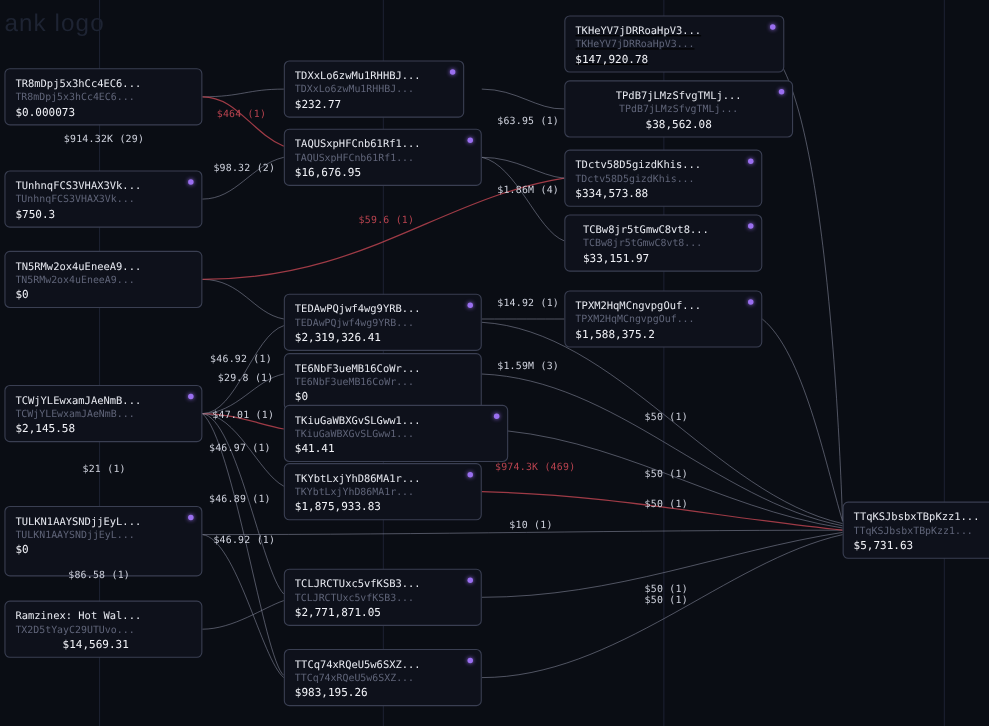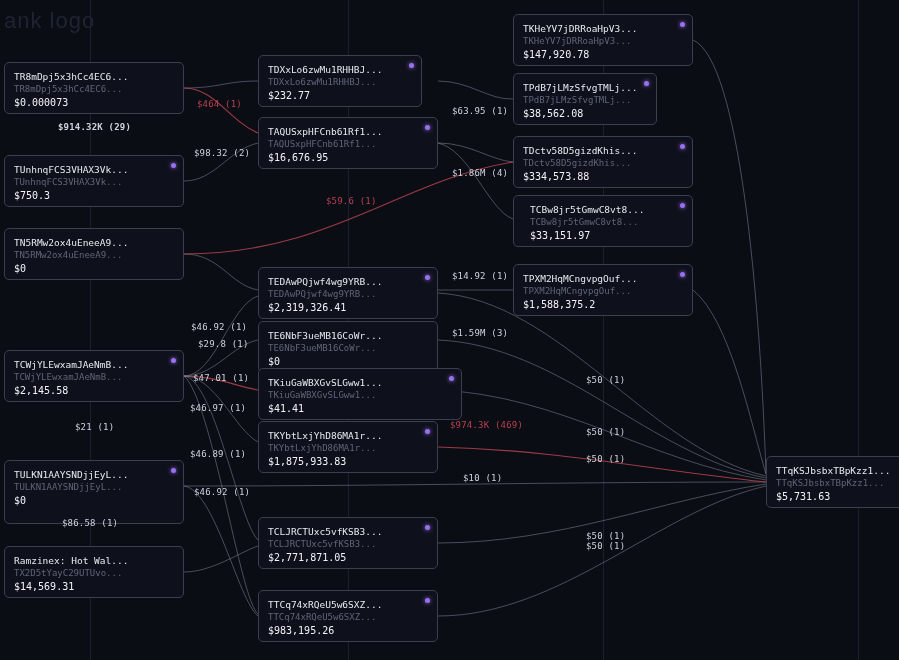--- a/index.html
+++ b/index.html
@@ -8,21 +8,21 @@
   #canvas{position:absolute;inset:0;width:899px;height:660px;}
   .grid-line{position:absolute;background:#1b2030;}
   .watermark{position:absolute;left:4px;top:8px;font-size:22px;letter-spacing:1px;
       color:#1e2433;font-weight:normal;font-family:"Liberation Sans",sans-serif;}
   svg.edges{position:absolute;left:0;top:0;width:899px;height:660px;overflow:visible;}
   .node{position:absolute;box-sizing:border-box;background:#0e111b;
       border:1px solid #3a3f52;border-radius:5px;padding:7px 9px 8px 9px;}
   .node .ttl{font-size:9.5px;color:#e7e9f0;line-height:13px;white-space:nowrap;overflow:hidden;}
   .node .sub{font-size:9px;color:#5f6478;line-height:13px;white-space:nowrap;overflow:hidden;}
   .node .amt{font-size:10px;color:#f2f3f8;line-height:14px;white-space:nowrap;overflow:hidden;}
-  .node .amt.right{text-align:left;padding-right:14px;}
+  .node .amt.right{text-align:center;padding-right:14px;}
   .dot{position:absolute;right:7px;top:7px;width:5px;height:5px;border-radius:50%;
       background:#9a6ff0;box-shadow:0 0 4px #9a6ff0;}
   .elabel{position:absolute;font-size:9px;color:#cfd2dd;white-space:nowrap;
       letter-spacing:0.2px;}
   .elabel.red{color:#b8434f;}
 </style>
 </head>
 <body>
 
 <div id="canvas">
@@ -137,27 +137,27 @@
         <div class="sub">TCLJRCTUxc5vfKSB3...</div>
         <div class="amt">$2,771,871.05</div>
         <span class="dot" style="background: rgb(154, 111, 240);"></span>
       </div>
       <div class="node" style="left: 258px; top: 590px; width: 180px; height: 52px;">
         <div class="ttl">TTCq74xRQeU5w6SXZ...</div>
         <div class="sub">TTCq74xRQeU5w6SXZ...</div>
         <div class="amt">$983,195.26</div>
         <span class="dot" style="background: rgb(154, 111, 240);"></span>
       </div>
-      <div class="node" style="left: 513px; top: 14px; width: 180px; height: 52px;">
+      <div class="node" style="left: 513px; top: 14px; width: 200px; height: 52px; text-decoration: underline;">
         <div class="ttl">TKHeYV7jDRRoaHpV3...</div>
         <div class="sub">TKHeYV7jDRRoaHpV3...</div>
         <div class="amt">$147,920.78</div>
         <span class="dot" style="background: rgb(154, 111, 240);"></span>
       </div>
-      <div class="node" style="left: 513px; top: 73px; width: 144px; height: 52px;">
+      <div class="node" style="left: 513px; top: 73px; width: 208px; height: 52px; text-align: center;">
         <div class="ttl">TPdB7jLMzSfvgTMLj...</div>
         <div class="sub">TPdB7jLMzSfvgTMLj...</div>
         <div class="amt">$38,562.08</div>
         <span class="dot" style="background: rgb(154, 111, 240);"></span>
       </div>
       <div class="node" style="left: 513px; top: 136px; width: 180px; height: 52px;">
         <div class="ttl">TDctv58D5gizdKhis...</div>
         <div class="sub">TDctv58D5gizdKhis...</div>
         <div class="amt">$334,573.88</div>
         <span class="dot" style="background: rgb(154, 111, 240);"></span>
@@ -174,21 +174,21 @@
         <div class="amt">$1,588,375.2</div>
         <span class="dot" style="background: rgb(154, 111, 240);"></span>
       </div>
       <div class="node" style="left: 766px; top: 456px; width: 180px; height: 52px;">
         <div class="ttl">TTqKSJbsbxTBpKzz1...</div>
         <div class="sub">TTqKSJbsbxTBpKzz1...</div>
         <div class="amt">$5,731.63</div>
       </div>
     </div>
   <div id="label-layer">
-      <div class="elabel" style="left: 58px; top: 122px; font-weight: bold;">$914.32K (29)</div>
+      <div class="elabel" style="left: 58px; top: 122px;">$914.32K (29)</div>
       <div class="elabel red" style="left: 197px; top: 99px; color: rgb(184, 67, 79);">$464 (1)</div>
       <div class="elabel" style="left: 194px; top: 148px;">$98.32 (2)</div>
       <div class="elabel red" style="left: 326px; top: 196px; color: rgb(184, 67, 79);">$59.6 (1)</div>
       <div class="elabel" style="left: 452px; top: 106px;">$63.95 (1)</div>
       <div class="elabel" style="left: 452px; top: 168px;">$1.86M (4)</div>
       <div class="elabel" style="left: 452px; top: 271px;">$14.92 (1)</div>
       <div class="elabel" style="left: 452px; top: 328px;">$1.59M (3)</div>
       <div class="elabel" style="left: 191px; top: 322px;">$46.92 (1)</div>
       <div class="elabel" style="left: 198px; top: 339px;">$29.8 (1)</div>
       <div class="elabel" style="left: 193px; top: 373px;">$47.01 (1)</div>

